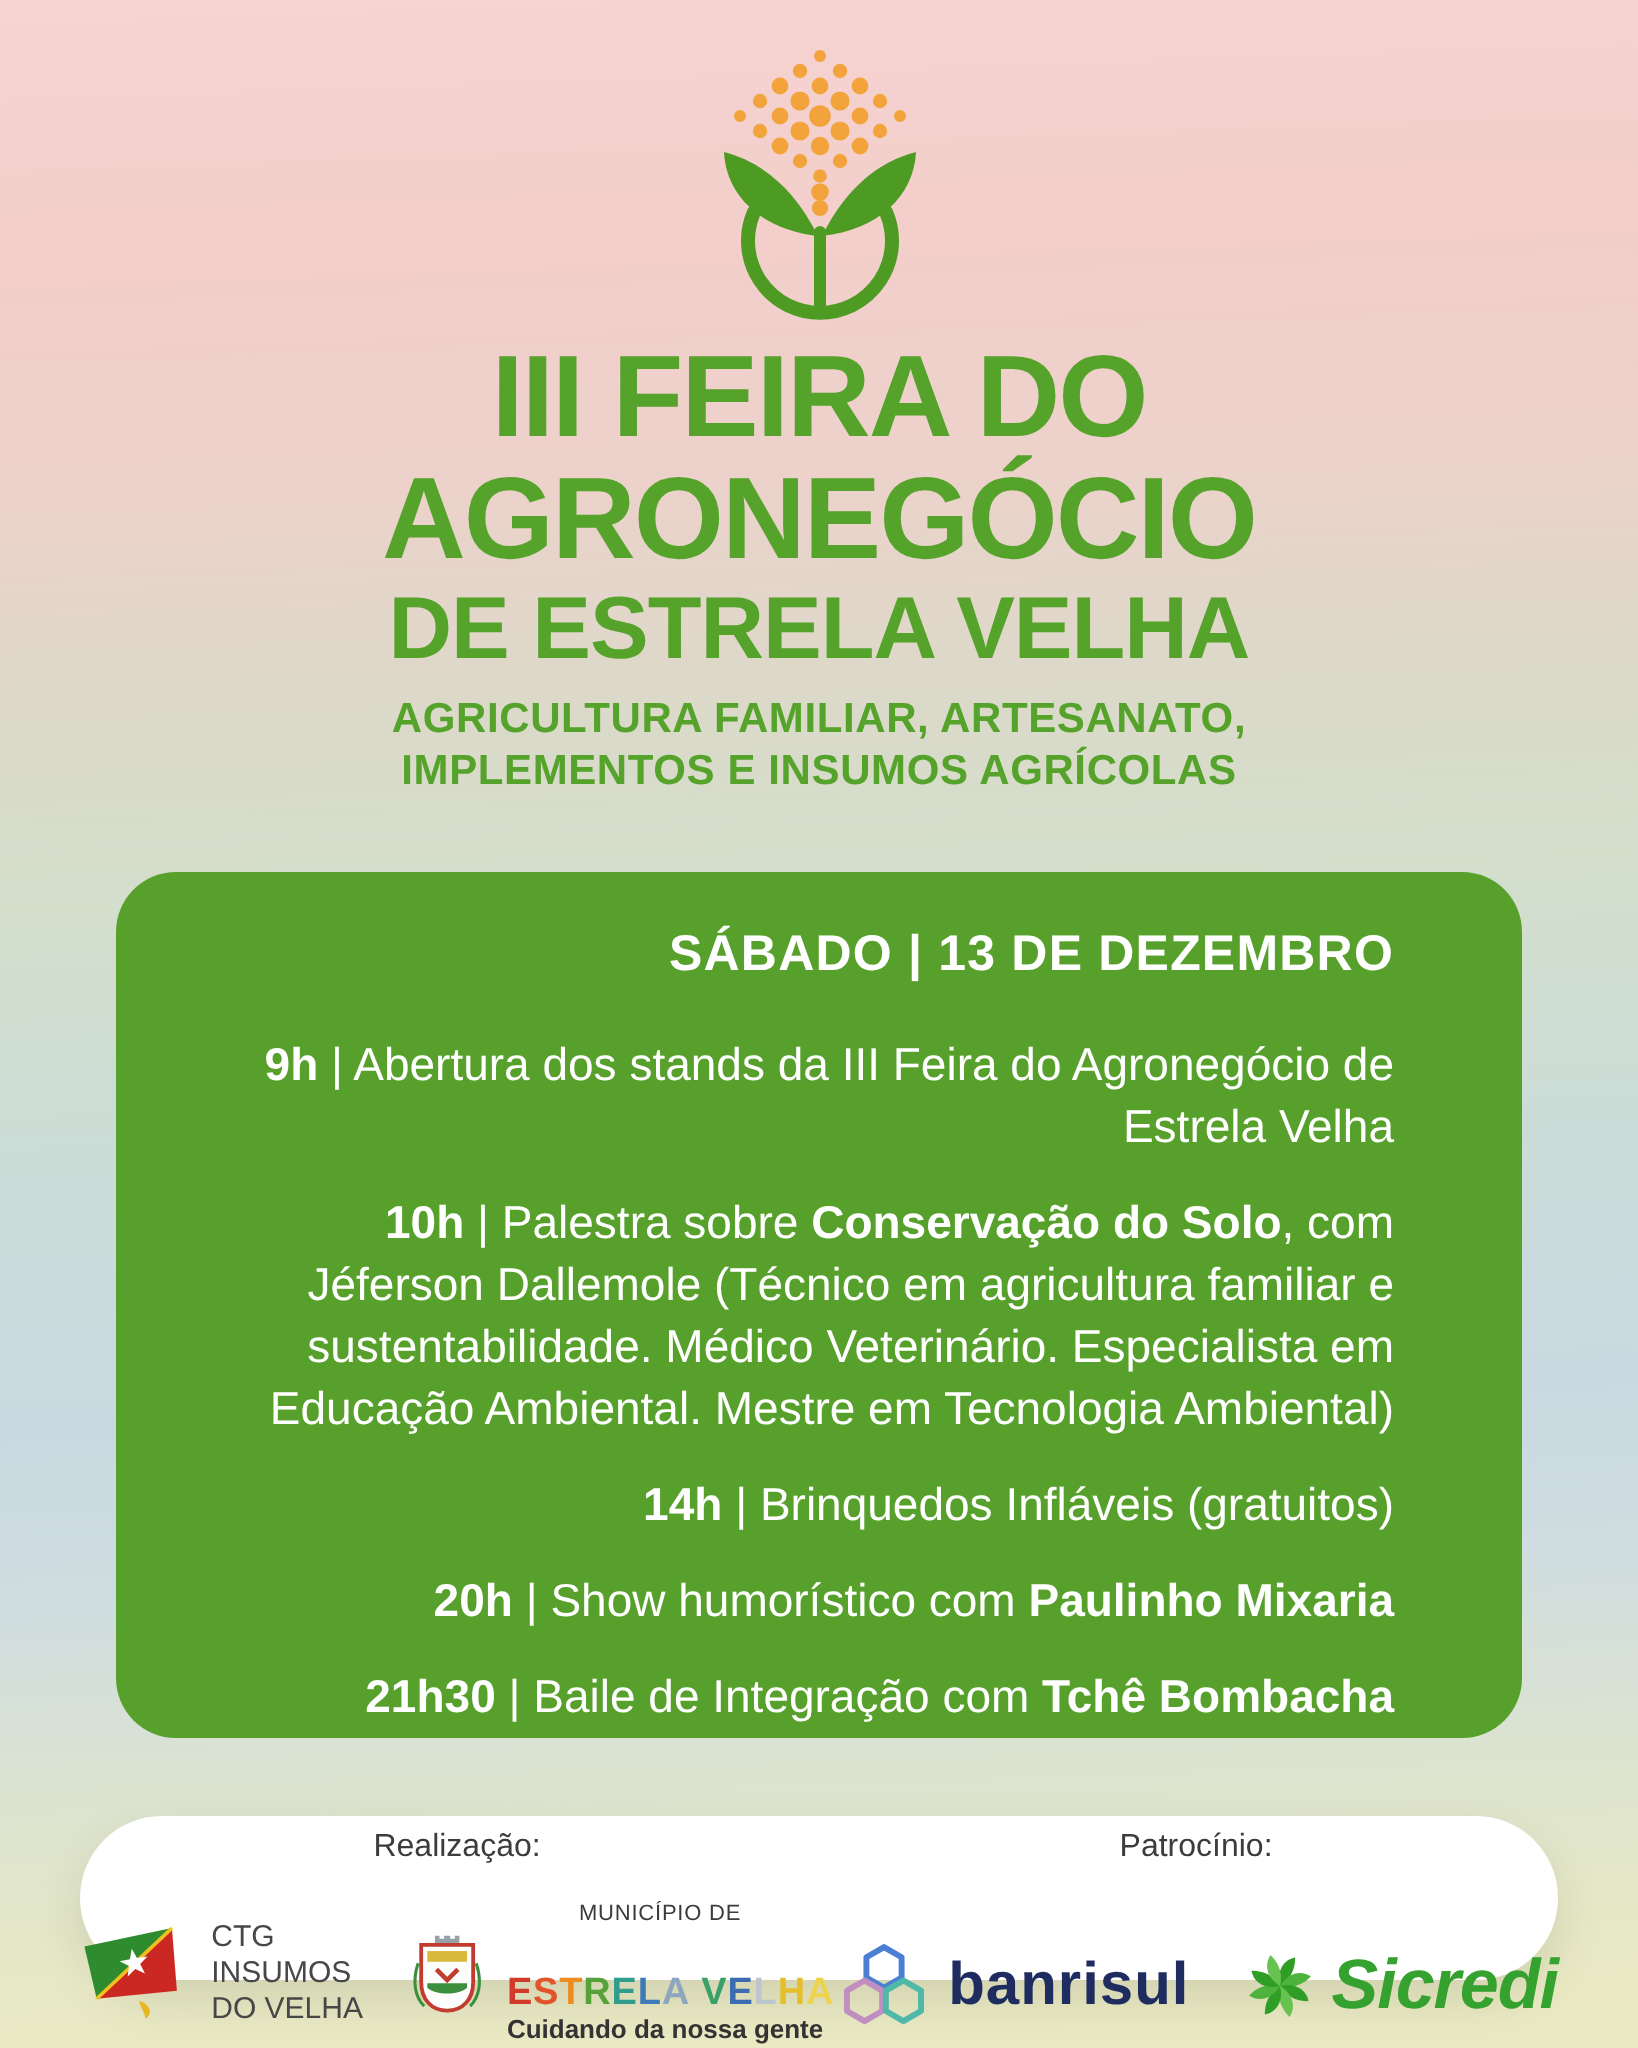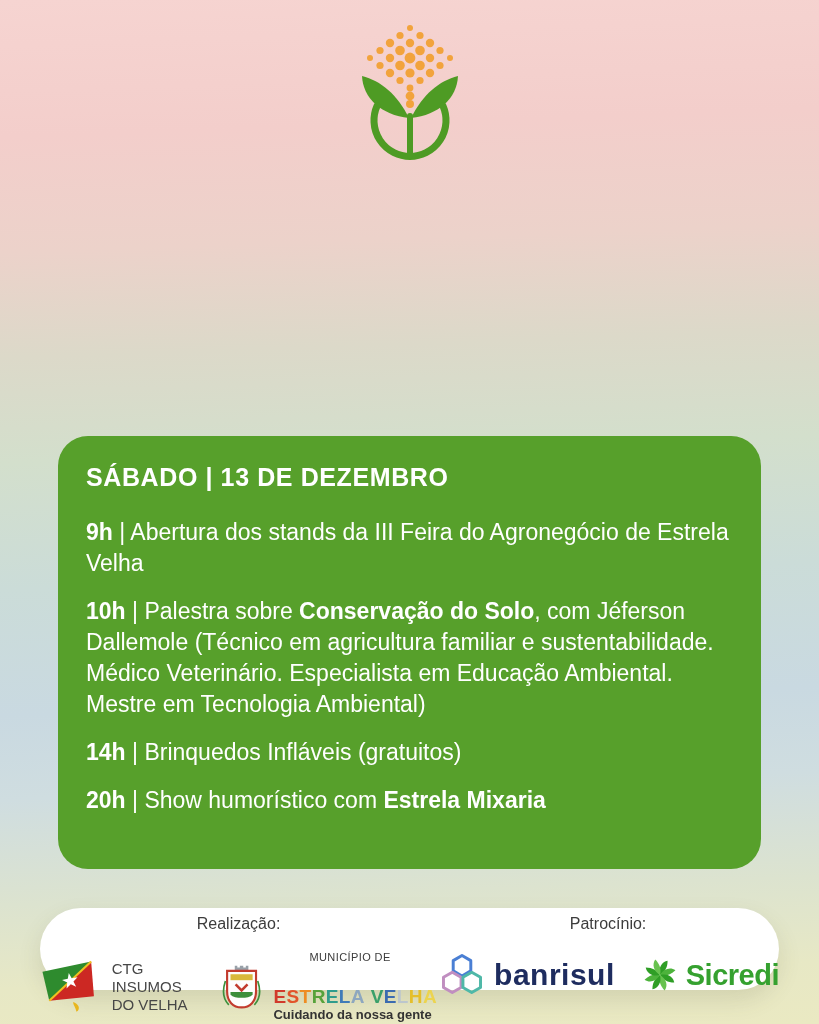--- a/index.html
+++ b/index.html
@@ -20,49 +20,49 @@
   
   .title{position:absolute;top:168px;left:0;width:100%;text-align:center;color:#56a32c;}
   .t1{font-size:58px;line-height:61px;font-weight:700;letter-spacing:-1px;}
   .t2{font-size:44px;line-height:50px;font-weight:700;letter-spacing:-0.5px;}
   .subtitle{margin-top:7px;font-size:21px;line-height:26px;font-weight:700;letter-spacing:0.3px;color:#56a32c;}
 
   
   .card{
     position:absolute;left:58px;top:436px;width:703px;height:433px;
     box-sizing:border-box;background:#57a02b;border-radius:30px;
-    padding:27px 28px 20px;color:#ffffff;text-align:left;
+    padding:27px 64px 20px;color:#ffffff;text-align:right;
   }
   .card-header{font-size:25px;font-weight:700;letter-spacing:0.6px;margin-bottom:25px;}
   .schedule-item{font-size:23px;line-height:31px;font-weight:400;margin-bottom:17px;}
   .schedule-item .b{font-weight:700;}
 
   
   .footer-bar{
     position:absolute;left:40px;top:908px;width:739px;height:82px;
     background:#ffffff;border-radius:41px;display:flex;align-items:stretch;
     box-shadow:0 10px 22px rgba(90,90,60,0.15);
   }
   .f-col{display:flex;flex-direction:column;align-items:center;padding-top:7px;}
   .f-col.realization{flex:1.17;}
   .f-col.sponsor{flex:1;}
   .f-label{font-size:16px;color:#3c3c3c;margin-bottom:18px;}
   .f-row{display:flex;flex-direction:row;align-items:center;}
   .realization .f-row{gap:12px;}
-  .sponsor .f-row{gap:26px;margin-top:2px;}
+  .sponsor .f-row{gap:26px;margin-top:20px;}
 
   .ctg-text{font-size:15px;line-height:18px;color:#474747;font-weight:500;text-align:left;}
   .muni{display:flex;flex-direction:column;align-items:flex-start;text-align:left;}
   .muni-top{font-size:11px;font-weight:400;letter-spacing:0.4px;color:#3b3b3b;padding-left:36px;}
   .muni-name{font-size:19px;line-height:21px;font-weight:800;letter-spacing:0.4px;margin-top:23px;}
   .muni-slogan{font-size:13px;font-weight:600;color:#333333;}
 
   .brand{display:flex;align-items:center;gap:7px;}
   .banrisul-text{font-size:30px;font-weight:600;color:#1e2c5f;letter-spacing:0.5px;}
-  .sicredi-text{font-size:29px;font-weight:800;color:#35a12f;letter-spacing:-0.5px;}
+  .sicredi-text{font-size:35px;font-weight:800;font-style:italic;color:#35a12f;letter-spacing:-0.5px;}
 </style>
 </head>
 <body>
 
 <div class="poster">
 
   <div class="logo-wrap">
     <svg width="150" height="140" viewBox="0 0 150 140">
       <g fill="#f2a33c">
         <circle cx="75" cy="4" r="3"></circle>
@@ -95,28 +95,38 @@
       </g>
       <g fill="#4e9b24" stroke="none">
         <path d="M74 94 C 62 70 46 57 27 52 C 28 74 46 91 74 94 Z"></path>
         <path d="M76 94 C 88 70 104 57 123 52 C 122 74 104 91 76 94 Z"></path>
       </g>
       <path d="M42 82 A36 36 0 1 0 108 82" fill="none" stroke="#4e9b24" stroke-width="7" stroke-linecap="round"></path>
       <path d="M75 132 C75 116 75 104 75 92" fill="none" stroke="#4e9b24" stroke-width="6" stroke-linecap="round"></path>
     </svg>
   </div>
 
+  <div class="title">
+    <div class="t1">III FEIRA DO</div>
+    <div class="t1">AGRONEGÓCIO</div>
+    <div class="t2">DE ESTRELA VELHA</div>
+    <div class="subtitle">
+      <div>AGRICULTURA FAMILIAR, ARTESANATO,</div>
+      <div>IMPLEMENTOS E INSUMOS AGRÍCOLAS</div>
+    </div>
+  </div>
 
   <div class="card">
     <div class="card-header">SÁBADO | 13 DE DEZEMBRO</div>
     <div id="schedule-list">
         <div class="schedule-item"><span class="b">9h</span><span> | Abertura dos stands da III Feira do Agronegócio de Estrela Velha</span></div>
         <div class="schedule-item"><span class="b">10h</span><span> | Palestra sobre </span><span class="b">Conservação do Solo</span><span>, com Jéferson Dallemole (Técnico em agricultura familiar e sustentabilidade. Médico Veterinário. Especialista em Educação Ambiental. Mestre em Tecnologia Ambiental)</span></div>
         <div class="schedule-item"><span class="b">14h</span><span> | Brinquedos Infláveis (gratuitos)</span></div>
-        <div class="schedule-item"><span class="b">20h</span><span> | Show humorístico com </span><span class="b">Estrela Mixaria</span></div>
+        <div class="schedule-item"><span class="b">20h</span><span> | Show humorístico com </span><span class="b">Paulinho Mixaria</span></div>
+        <div class="schedule-item"><span class="b">21h30</span><span> | Baile de Integração com </span><span class="b">Tchê Bombacha</span></div>
       </div>
   </div>
 
   <div class="footer-bar">
 
     <div class="f-col realization">
       <div class="f-label">Realização:</div>
       <div class="f-row">
         <svg width="64" height="58" viewBox="0 0 72 64">
           <g transform="rotate(-10 36 28)">

